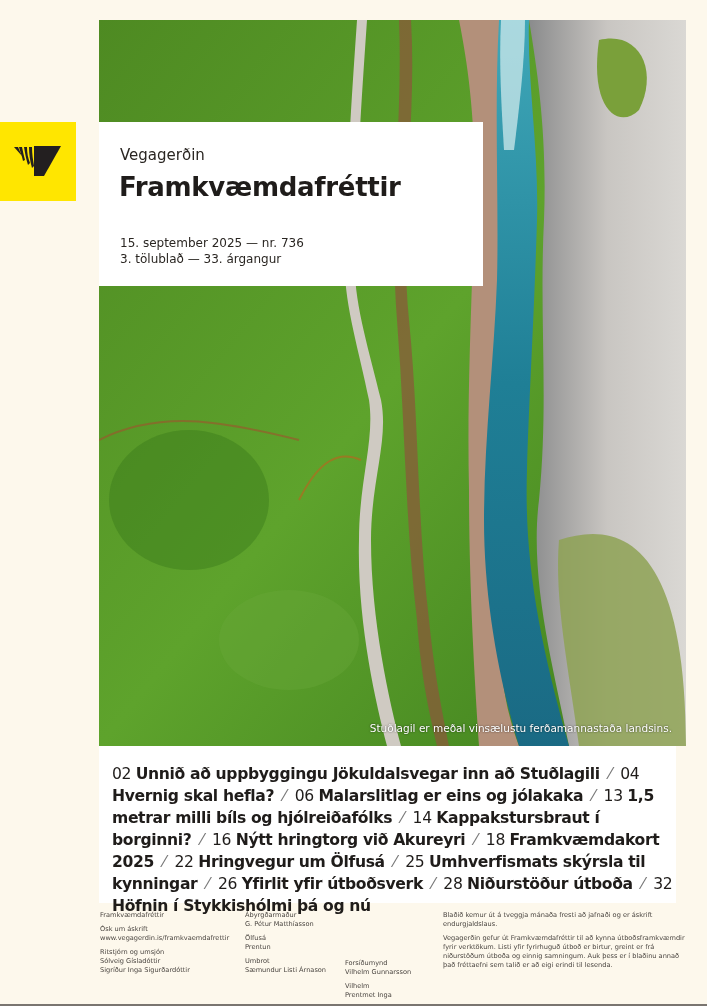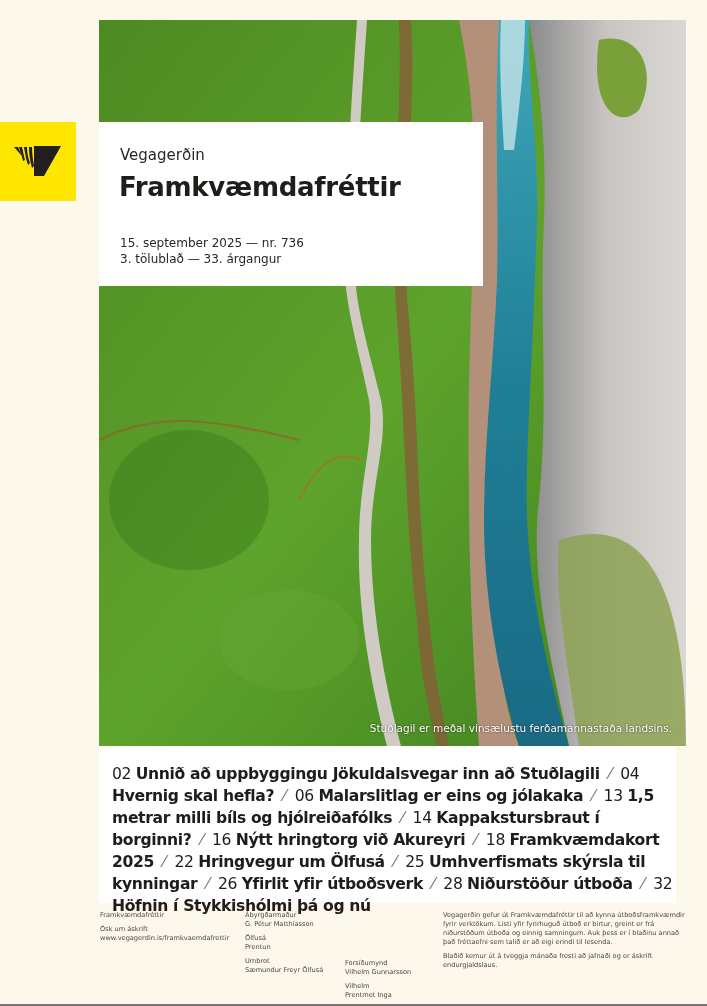--- a/index.html
+++ b/index.html
@@ -136,51 +136,56 @@
 </div>
 
 <div class="footer col1" id="col1">
     <div class="block">
       <div>Framkvæmdafréttir</div>
     </div>
     <div class="block">
       <div>Ósk um áskrift</div>
       <div>www.vegagerdin.is/framkvaemdafrettir</div>
     </div>
+    <div class="block">
+      <div>Ritstjórn og umsjón</div>
+      <div>Sólveig Gísladóttir</div>
+      <div>Sigríður Inga Sigurðardóttir</div>
+    </div>
   </div>
 <div class="footer col2" id="col2">
     <div class="block">
       <div>Ábyrgðarmaður</div>
       <div>G. Pétur Matthíasson</div>
     </div>
     <div class="block">
       <div>Ölfusá</div>
       <div>Prentun</div>
     </div>
     <div class="block">
       <div>Umbrot</div>
-      <div>Sæmundur Freyr Ölfusá</div>
+      <div>Sæmundur Listi Árnason</div>
     </div>
   </div>
 <div class="footer col3" id="col3">
     <div class="block">
       <div>Forsíðumynd</div>
       <div>Vilhelm Gunnarsson</div>
     </div>
     <div class="block">
       <div>Vilhelm</div>
       <div>Prentmet Inga</div>
     </div>
     <div class="block">
       <div>Sæmundur</div>
       <div>Vegagerðin FK Grotesk</div>
     </div>
   </div>
 <div class="footer col4" id="col4">
     <div class="block">
-      <div>Vegagerðin gefur út Framkvæmdafréttir til að kynna útboðsframkvæmdir fyrir verktökum. Listi yfir fyrirhuguð útboð er birtur, greint er frá niðurstöðum útboða og einnig samningum. Auk þess er í blaðinu annað það fréttaefni sem talið er að eigi erindi til lesenda.</div>
+      <div>Blaðið kemur út á tveggja mánaða fresti að jafnaði og er áskrift endurgjaldslaus.</div>
     </div>
     <div class="block">
-      <div>Blaðið kemur út á tveggja mánaða fresti að jafnaði og er áskrift endurgjaldslaus.</div>
+      <div>Vegagerðin gefur út Framkvæmdafréttir til að kynna útboðsframkvæmdir fyrir verktökum. Listi yfir fyrirhuguð útboð er birtur, greint er frá niðurstöðum útboða og einnig samningum. Auk þess er í blaðinu annað það fréttaefni sem talið er að eigi erindi til lesenda.</div>
     </div>
   </div>
 
 <div class="bottom-rule"></div>
 
 </body></html>

